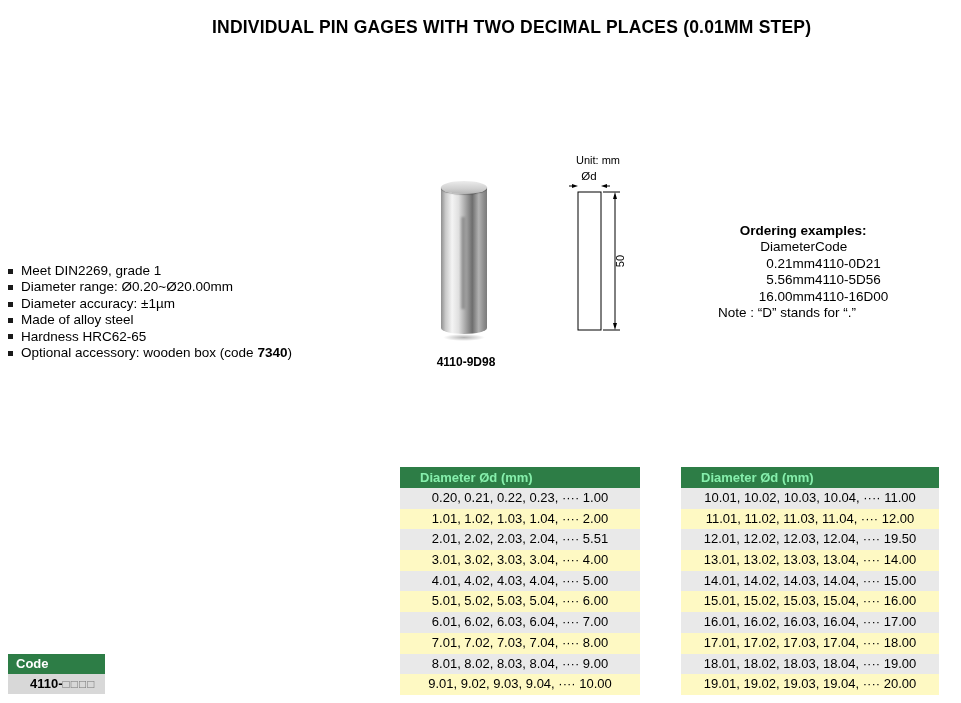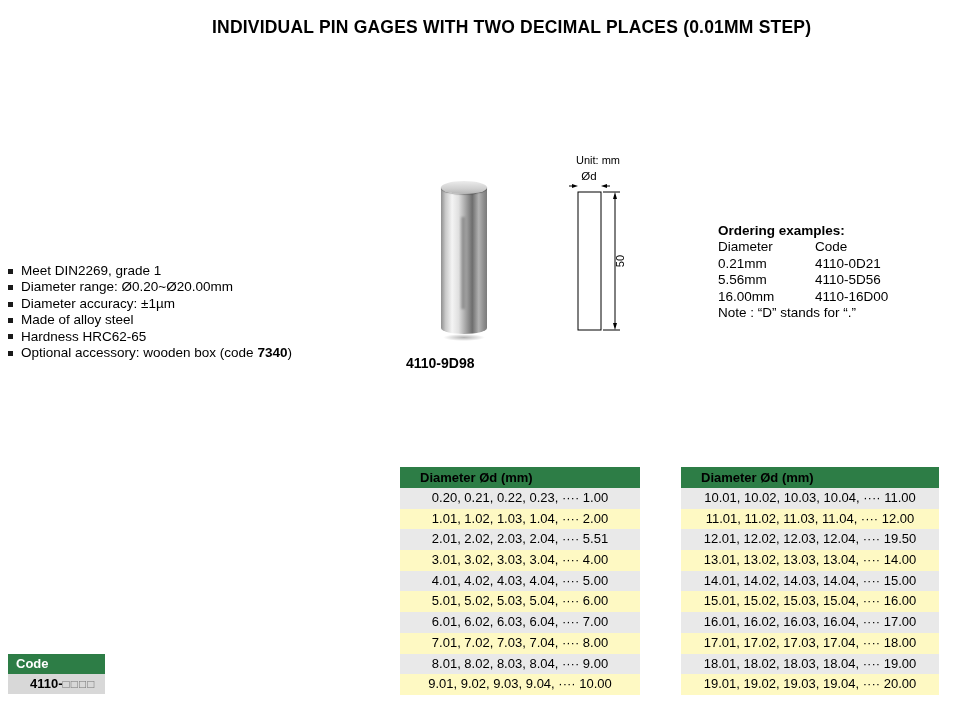--- a/index.html
+++ b/index.html
@@ -33,40 +33,40 @@
     box-shadow:0 1px 1px rgba(0,0,0,.25);
   }
   .pin-marking{
     position:absolute;left:20px;top:30px;width:4px;height:92px;
     background:rgba(45,45,45,.28);filter:blur(1px);
   }
   .pin-shadow{
     position:absolute;bottom:0;left:2px;width:42px;height:7px;
     background:radial-gradient(ellipse at center,rgba(0,0,0,.3) 0%,rgba(0,0,0,0) 70%);
   }
-  .pin-caption{top:355px;left:406px;width:120px;font-weight:bold;font-size:14px;}
+  .pin-caption{top:355px;left:406px;width:120px;text-align:center;font-weight:bold;font-size:12px;}
 
   
   .drawing{top:150px;left:552px;}
   .drawing text{fill:#000;font-family:"Liberation Sans",sans-serif;}
   .drawing line,.drawing rect{stroke:#000;stroke-width:1;}
   .drawing polygon{fill:#000;}
 
   
   .ordering{top:223px;left:718px;font-size:13.5px;line-height:16.4px;white-space:nowrap;}
-  .ord-title{font-weight:bold;}
+  .ord-title{font-weight:bold;text-align:center;}
   .ord-row{display:flex;}
-  .ord-row span:first-child{width:97px;flex:0 0 auto;}
+  .ord-row span:first-child{width:97px;flex:0 0 auto;text-align:right;}
 
   
   .ptable{font-size:13px;}
   .ptable-left{top:467px;left:400px;width:240px;}
   .ptable-right{top:467px;left:681px;width:258px;}
   .thead{
-    height:21px;line-height:21px;background:#2d7d46;color:#000000;
+    height:21px;line-height:21px;background:#2d7d46;color:#86efac;
     font-weight:bold;padding-left:20px;box-sizing:border-box;
   }
   .trow{height:20.7px;line-height:20.7px;text-align:center;background:#fef9c3;white-space:nowrap;}
   .trow.alt{background:#e9e9e9;}
 
   
   .code-legend{top:654px;left:8px;width:97px;font-size:13px;}
   .code-head{
     height:20px;line-height:20px;background:#2d7d46;color:#fff;
     font-weight:bold;padding-left:8px;box-sizing:border-box;

